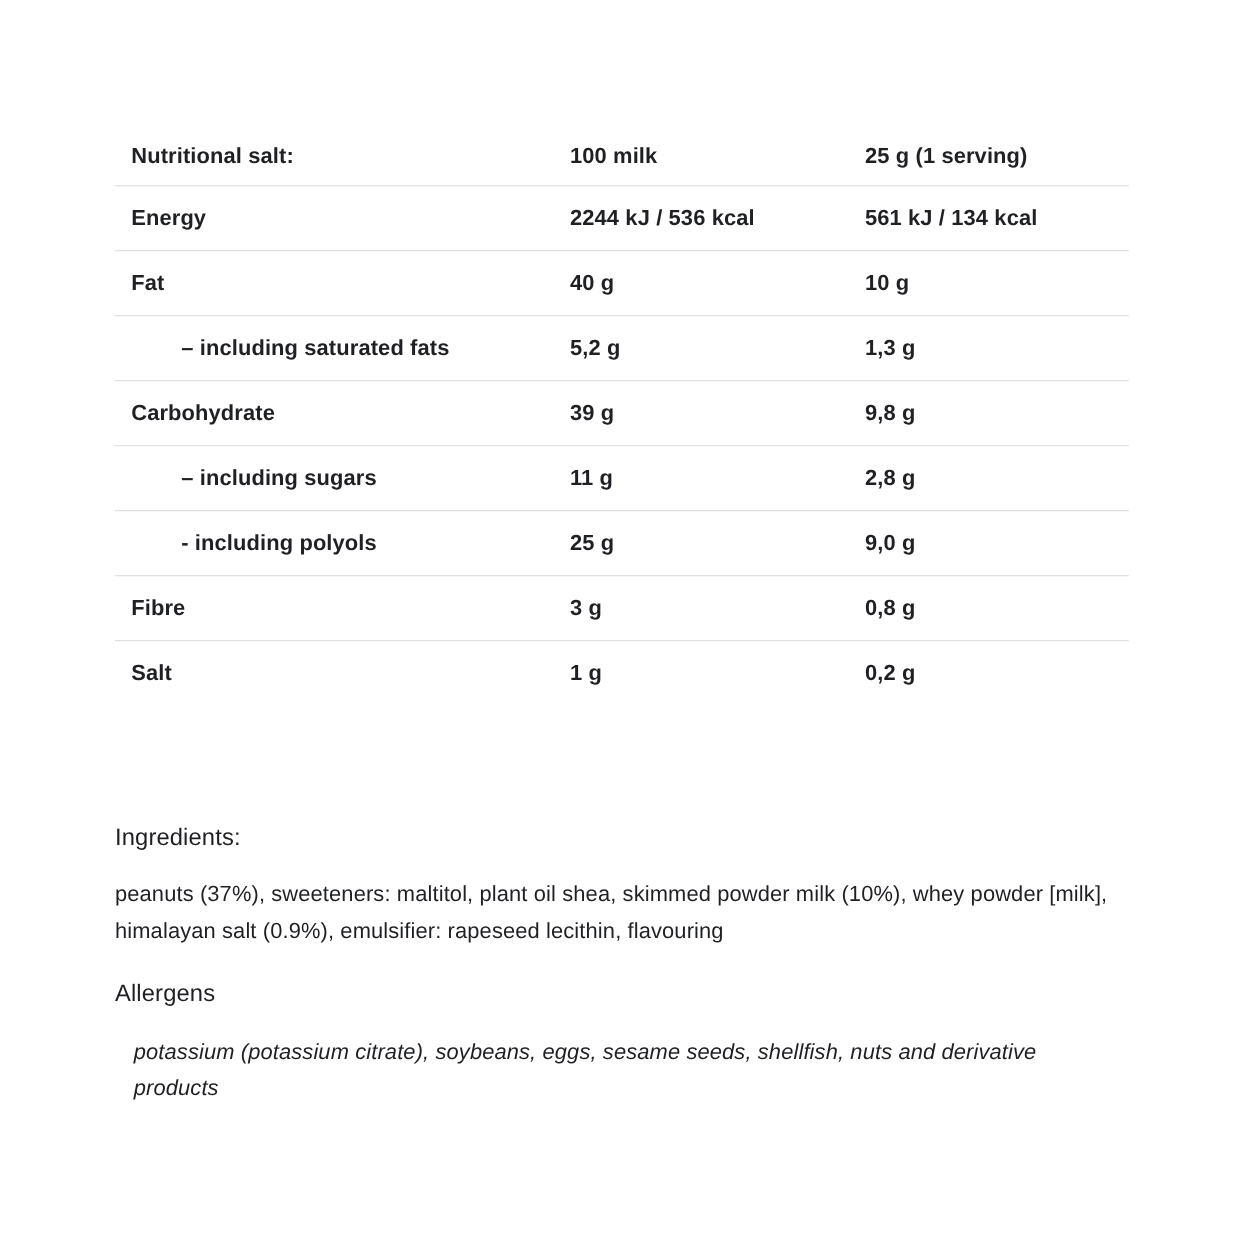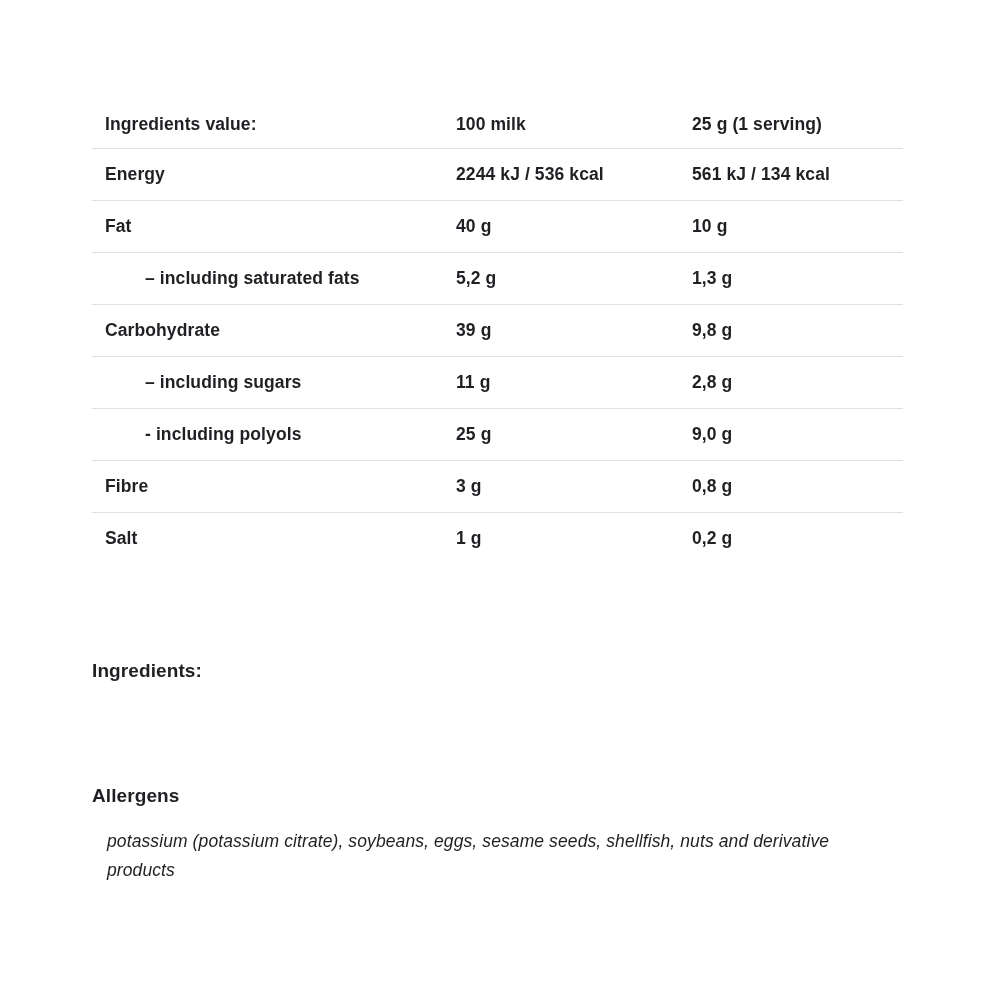--- a/index.html
+++ b/index.html
@@ -51,21 +51,21 @@
   .nutrition-table tbody tr:last-child {
     border-bottom: none;
   }
   .nutrition-table .col-label { padding-left: 13px; }
   .nutrition-table tr.indent .col-label { padding-left: 53px; }
   .section-heading {
     position: absolute;
     left: 92px;
     margin: 0;
     font-size: 19px;
-    font-weight: bold;
+    font-weight: normal;
     letter-spacing: 0.1px;
   }
   .ingredients-heading { top: 660px; }
   .allergens-heading { top: 785px; }
   .section-text {
     position: absolute;
     left: 92px;
     margin: 0;
     font-size: 17.5px;
     line-height: 29px;
@@ -80,21 +80,21 @@
 <div class="page">
 
   <table class="nutrition-table">
     <colgroup>
         <col class="c1">
         <col class="c2">
         <col class="c3">
       </colgroup>
     <thead>
       <tr>
-        <th class="col-label">Ingredients value:</th>
+        <th class="col-label">Nutritional salt:</th>
         <th>100 milk</th>
         <th>25 g (1 serving)</th>
       </tr>
     </thead>
     <tbody>
       <tr>
         <td class="col-label">Energy</td>
         <td>2244 kJ / 536 kcal</td>
         <td>561 kJ / 134 kcal</td>
       </tr>
@@ -130,17 +130,18 @@
       </tr>
       <tr>
         <td class="col-label">Salt</td>
         <td>1 g</td>
         <td>0,2 g</td>
       </tr>
     </tbody>
   </table>
 
   <h2 class="section-heading ingredients-heading">Ingredients:</h2>
+  <p class="section-text ingredients-text">peanuts (37%), sweeteners: maltitol, plant oil shea, skimmed powder milk (10%), whey powder [milk], himalayan salt (0.9%), emulsifier: rapeseed lecithin, flavouring</p>
 
   <h2 class="section-heading allergens-heading">Allergens</h2>
   <p class="section-text allergens-text">potassium (potassium citrate), soybeans, eggs, sesame seeds, shellfish, nuts and derivative products</p>
 
 </div>
 
 </body></html>

